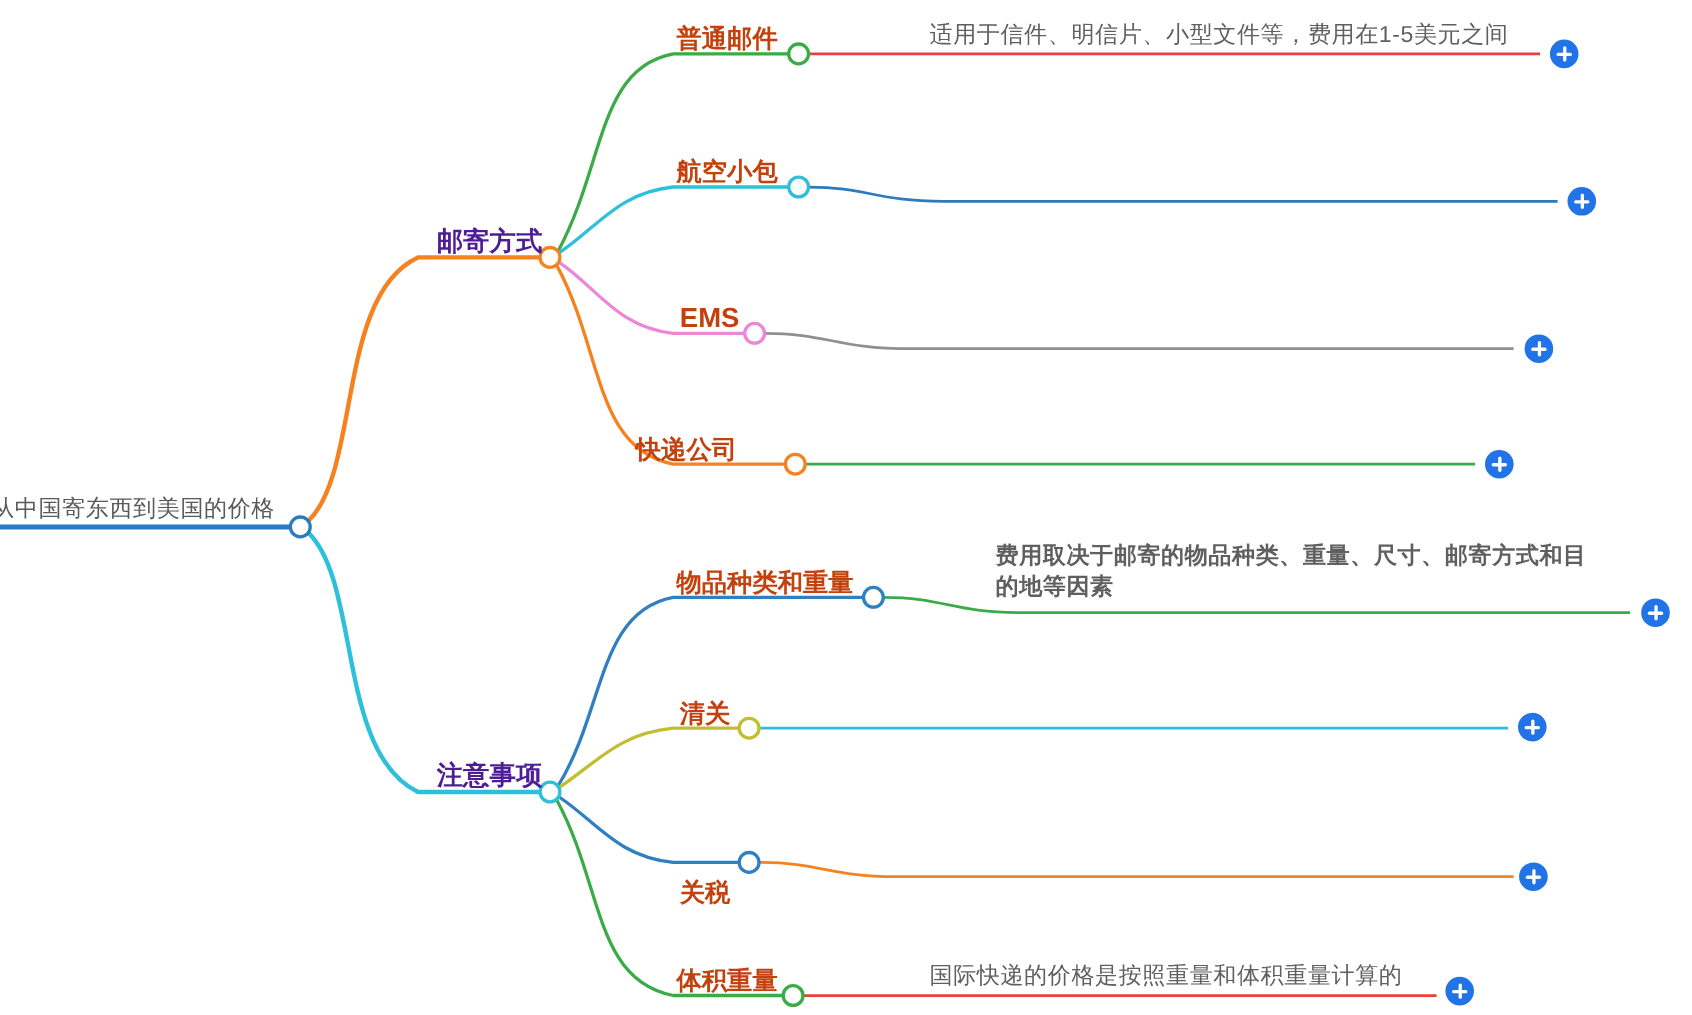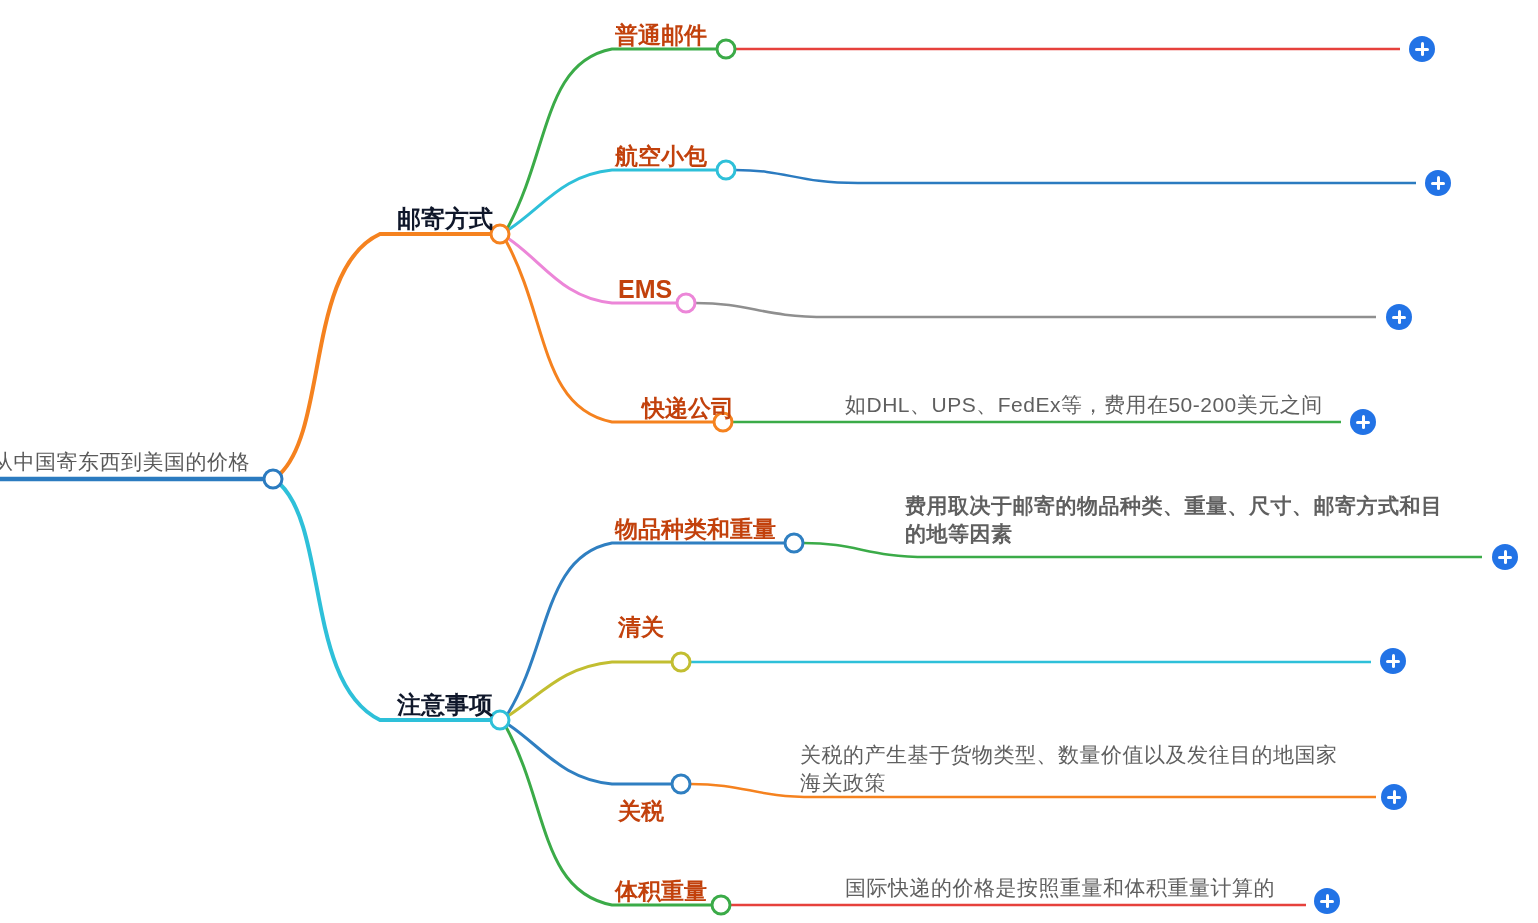--- a/index.html
+++ b/index.html
@@ -1,21 +1,21 @@
 <!DOCTYPE html>
 <html><head>
 <meta charset="utf-8">
 <style>
   html,body{margin:0;padding:0;background:#fff;}
   body{font-family:"Liberation Sans","DejaVu Sans",sans-serif;}
   #canvas{position:relative;width:1538px;height:923px;background:#ffffff;overflow:hidden;}
   #wires{position:absolute;left:0;top:0;width:1538px;height:923px;}
   .lbl{position:absolute;white-space:nowrap;}
   .root-lbl{font-size:21px;color:#5a5a5a;letter-spacing:.5px;}
-  .l2-lbl{font-size:24px;font-weight:bold;color:#0f172a;}
+  .l2-lbl{font-size:24px;font-weight:bold;color:#4c1d95;}
   .l3-lbl{font-size:23px;font-weight:bold;color:#c2410c;}
   .desc{position:absolute;font-size:21px;line-height:28px;color:#5f5f5f;white-space:pre-line;letter-spacing:.5px;}
   .plus-btn{position:absolute;width:26px;height:26px;border-radius:50%;cursor:pointer;}
   .plus-btn::before{content:"";position:absolute;left:6px;right:6px;top:11.5px;height:3px;background:#fff;border-radius:2px;}
   .plus-btn::after{content:"";position:absolute;top:6px;bottom:6px;left:11.5px;width:3px;background:#fff;border-radius:2px;}
 </style>
 </head>
 <body>
 
 <div id="canvas">
@@ -59,31 +59,29 @@
     <circle cx="721" cy="905" r="9" fill="#fff" stroke-width="3" stroke="#3BAB48"></circle>
   </svg>
 
   <div class="lbl root-lbl" style="left:-8px;top:448px;">从中国寄东西到美国的价格</div>
   <div class="lbl l2-lbl" style="left:397px;top:203px;">邮寄方式</div>
   <div class="lbl l2-lbl" style="left:397px;top:689px;">注意事项</div>
 
   <div class="lbl l3-lbl" style="left:615px;top:20px;">普通邮件</div>
   <div class="lbl l3-lbl" style="left:615px;top:141px;">航空小包</div>
   <div class="lbl l3-lbl" style="left:618px;top:275px;font-size:25px;">EMS</div>
-  <div class="lbl l3-lbl" style="left:642px;top:393px;">快递公司</div>
+  <div class="lbl l3-lbl" style="left:578px;top:393px;">快递公司</div>
   <div class="lbl l3-lbl" style="left:615px;top:514px;">物品种类和重量</div>
-  <div class="lbl l3-lbl" style="left:618px;top:612px;">清关</div>
+  <div class="lbl l3-lbl" style="left:618px;top:633px;">清关</div>
   <div class="lbl l3-lbl" style="left:618px;top:755px;margin-top:41px;">关税</div>
   <div class="lbl l3-lbl" style="left:615px;top:876px;">体积重量</div>
 
-  <div class="desc" style="left:845px;top:391px;">如DHL、UPS、FedEx等，费用在50-200美元之间</div>
+  <div class="desc" style="left:845px;top:18px;">适用于信件、明信片、小型文件等，费用在1-5美元之间</div>
   <div class="desc" style="left:905px;top:492px;font-weight:bold;">费用取决于邮寄的物品种类、重量、尺寸、邮寄方式和目
 的地等因素</div>
-  <div class="desc" style="left:800px;top:741px;">关税的产生基于货物类型、数量价值以及发往目的地国家
-海关政策</div>
   <div class="desc" style="left:845px;top:874px;">国际快递的价格是按照重量和体积重量计算的</div>
 
   <div class="plus-btn" style="left: 1409px; top: 36px; background-color: rgb(34, 115, 230);"><span></span></div>
   <div class="plus-btn" style="left: 1425px; top: 170px; background-color: rgb(34, 115, 230);"><span></span></div>
   <div class="plus-btn" style="left: 1386px; top: 304px; background-color: rgb(34, 115, 230);"><span></span></div>
   <div class="plus-btn" style="left: 1350px; top: 409px; background-color: rgb(34, 115, 230);"><span></span></div>
   <div class="plus-btn" style="left: 1492px; top: 544px; background-color: rgb(34, 115, 230);"><span></span></div>
   <div class="plus-btn" style="left: 1380px; top: 648px; background-color: rgb(34, 115, 230);"><span></span></div>
   <div class="plus-btn" style="left: 1381px; top: 784px; background-color: rgb(34, 115, 230);"><span></span></div>
   <div class="plus-btn" style="left: 1314px; top: 888px; background-color: rgb(34, 115, 230);"><span></span></div>

